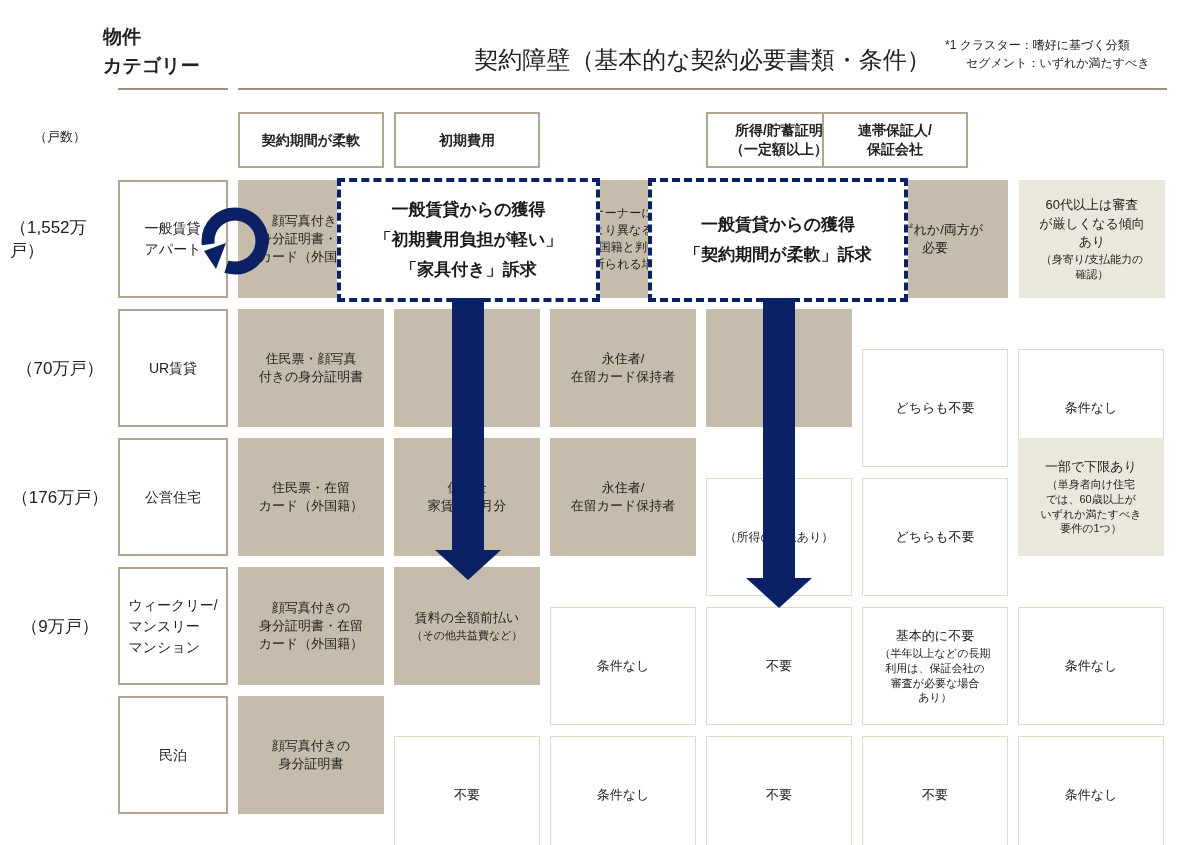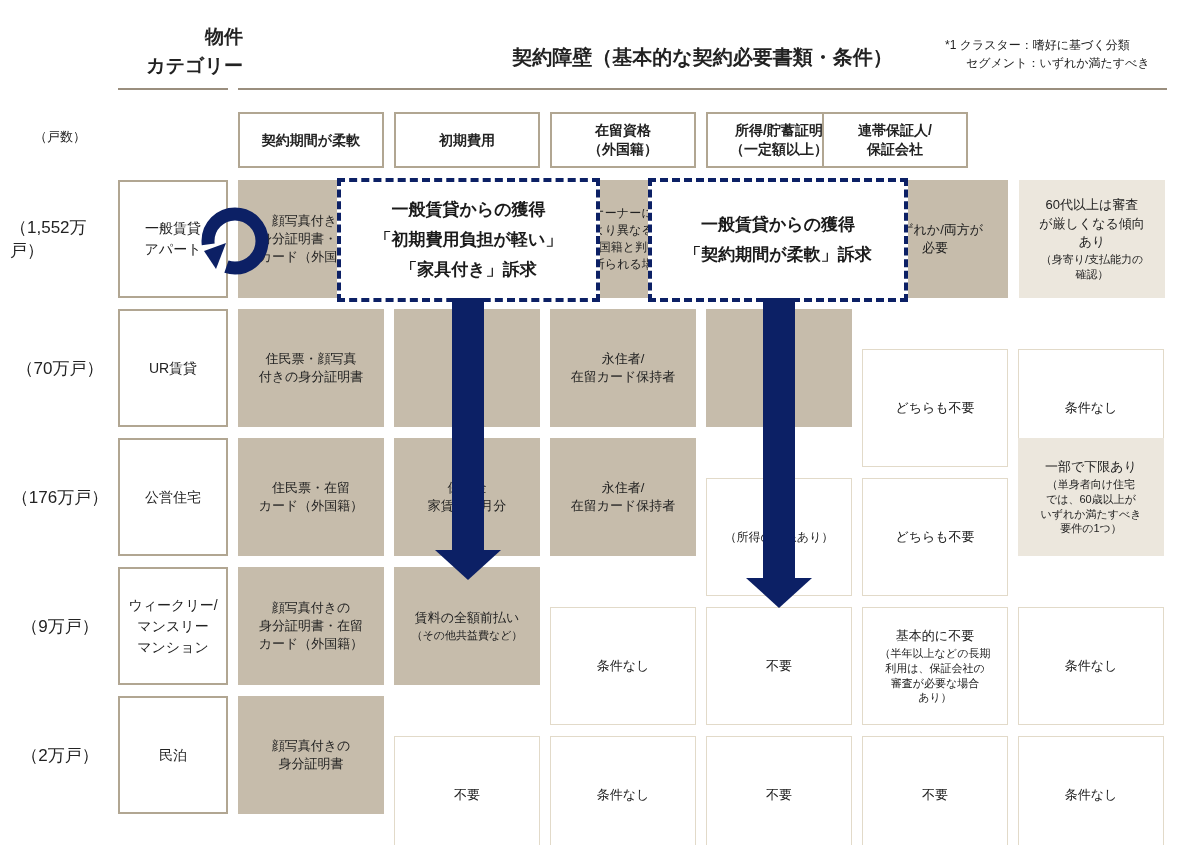--- a/index.html
+++ b/index.html
@@ -1,39 +1,39 @@
 <!DOCTYPE html>
 <html><head>
 <meta charset="utf-8">
 <style>
   html,body{margin:0;padding:0;background:#ffffff;}
   body{font-family:"Liberation Sans","DejaVu Sans",sans-serif;color:#222;}
   .canvas{position:relative;width:1200px;height:845px;background:#fff;overflow:hidden;}
   .pre{white-space:pre-line;}
   
-  .prop-header{position:absolute;left:103px;top:22px;width:140px;text-align:right;
+  .prop-header{position:absolute;left:103px;top:22px;width:140px;text-align:left;
     font-size:19px;font-weight:bold;line-height:1.55;}
   .main-title{position:absolute;left:238px;top:44px;width:929px;text-align:center;
-    font-size:20px;font-weight:bold;}
+    font-size:24px;font-weight:normal;}
   .note{position:absolute;left:945px;top:36px;width:250px;font-size:12px;line-height:1.5;}
   .note .l2{padding-left:21px;display:block;}
   .units-hdr{position:absolute;left:10px;top:128px;width:100px;text-align:center;font-size:13px;}
   .rule{position:absolute;top:88px;height:2px;background:#9a8e7e;}
   .rule.short{left:118px;width:110px;}
   .rule.long{left:238px;width:929px;}
   
   .hdr-box{position:absolute;top:112px;width:146px;height:56px;background:#fff;
     border:2px solid #b1a692;box-sizing:border-box;display:flex;align-items:center;
     justify-content:center;text-align:center;font-size:14px;font-weight:600;line-height:1.35;}
   
   .units{position:absolute;left:10px;width:100px;height:118px;display:flex;align-items:center;
     justify-content:center;font-size:17px;}
   .cat-box{position:absolute;left:118px;width:110px;height:118px;background:#fff;
     border:2px solid #b1a692;box-sizing:border-box;display:flex;align-items:center;
-    justify-content:center;text-align:center;font-size:14px;line-height:1.5;}
+    justify-content:center;text-align:left;font-size:14px;line-height:1.5;}
   
   .cell{position:absolute;width:146px;height:118px;box-sizing:border-box;display:flex;
     flex-direction:column;align-items:center;justify-content:center;text-align:center;
     font-size:13px;line-height:1.4;z-index:1;padding:2px;}
   .cell .sub{font-size:11px;line-height:1.35;margin-top:1px;}
   .tan{background:#c6bcab;}
   .beige{background:#ece7dd;}
   .whitecell{background:#fff;border:1px solid #e2dac9;margin-top:40px;}
   .small-txt{font-size:12px;}
   
@@ -58,22 +58,20 @@
   <div class="note">
     <span>*1 クラスター：嗜好に基づく分類</span>
     <span class="l2">セグメント：いずれか満たすべき</span>
   </div>
   <div class="rule short"></div>
   <div class="rule long"></div>
   <div class="units-hdr">（戸数）</div>
 
   <div class="hdr-box pre" style="left:238px">契約期間が柔軟</div>
   <div class="hdr-box pre" style="left:394px">初期費用</div>
-  <div class="hdr-box pre" style="left:550px">在留資格
-（外国籍）</div>
   <div class="hdr-box pre" style="left:706px">所得/貯蓄証明
 （一定額以上）</div>
   <div class="hdr-box pre" style="left:822px">連帯保証人/
 保証会社</div>
 
   <div class="units" style="top:180px">（1,552万戸）</div>
   <div class="cat-box pre" style="top:180px">一般賃貸
 アパート</div>
   <div class="cell tan pre" style="left:238px;top:180px"><span>顔写真付きの
 身分証明書・在留
@@ -126,21 +124,20 @@
 カード（外国籍）</span></div>
   <div class="cell tan pre" style="left:394px;top:567px"><span>賃料の全額前払い</span><span class="sub pre">（その他共益費など）</span></div>
   <div class="cell whitecell pre" style="left:550px;top:567px"><span>条件なし</span></div>
   <div class="cell whitecell pre" style="left:706px;top:567px"><span>不要</span></div>
   <div class="cell whitecell pre" style="left:862px;top:567px"><span>基本的に不要</span><span class="sub pre">（半年以上などの長期
 利用は、保証会社の
 審査が必要な場合
 あり）</span></div>
   <div class="cell whitecell pre" style="left:1018px;top:567px"><span>条件なし</span></div>
 
-  <div class="units" style="top:696px">（2万戸）</div>
   <div class="cat-box pre" style="top:696px">民泊</div>
   <div class="cell tan pre" style="left:238px;top:696px"><span>顔写真付きの
 身分証明書</span></div>
   <div class="cell whitecell pre" style="left:394px;top:696px"><span>不要</span></div>
   <div class="cell whitecell pre" style="left:550px;top:696px"><span>条件なし</span></div>
   <div class="cell whitecell pre" style="left:706px;top:696px"><span>不要</span></div>
   <div class="cell whitecell pre" style="left:862px;top:696px"><span>不要</span></div>
   <div class="cell whitecell pre" style="left:1018px;top:696px"><span>条件なし</span></div>
 
   <div class="callout pre" style="left:337px;top:178px;width:263px;height:124px"><span>一般賃貸からの獲得

